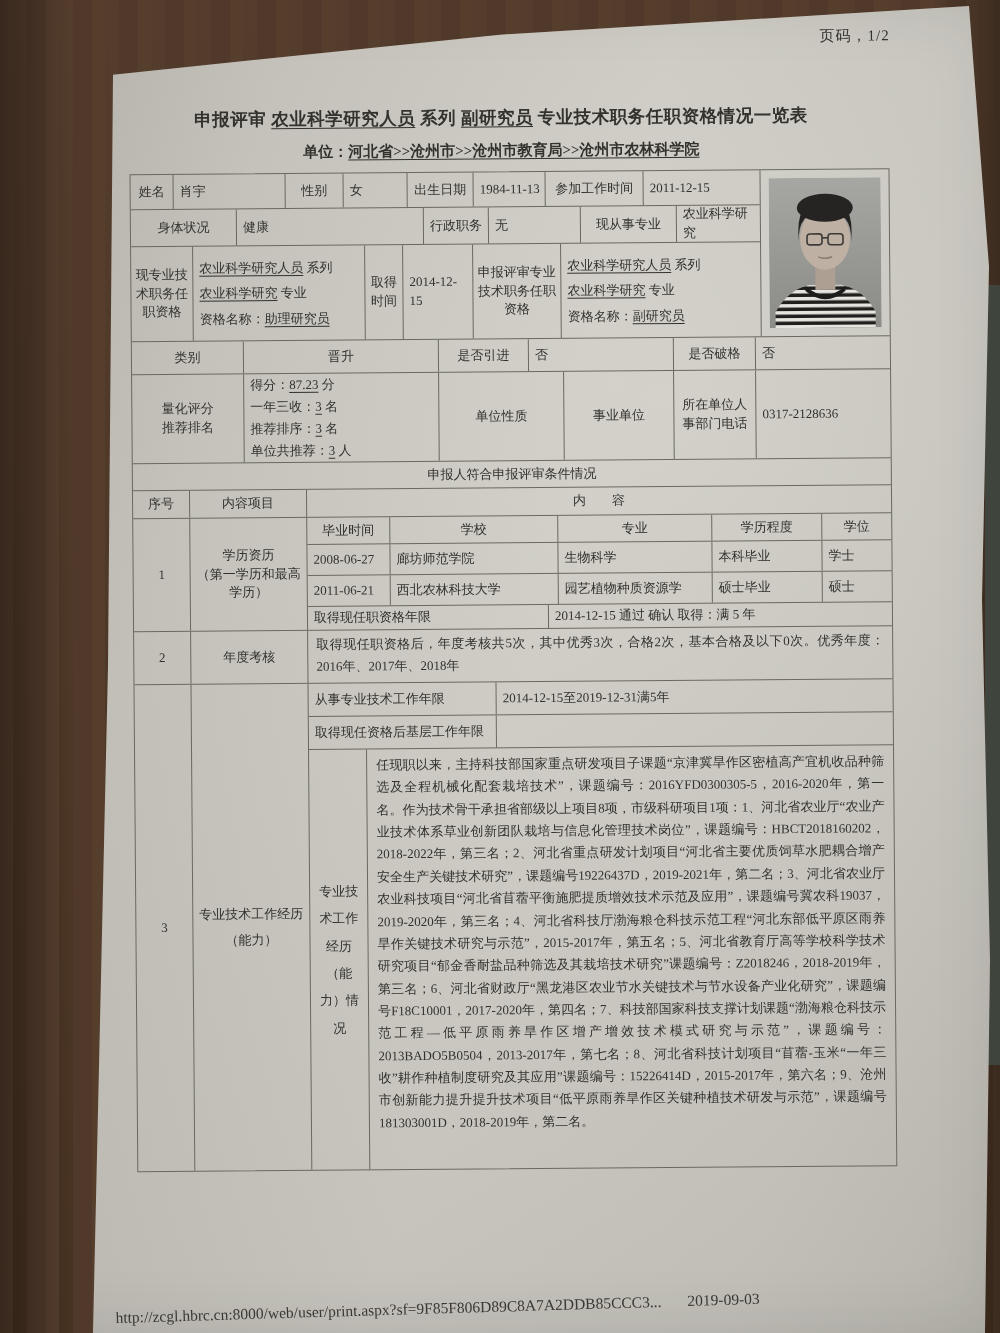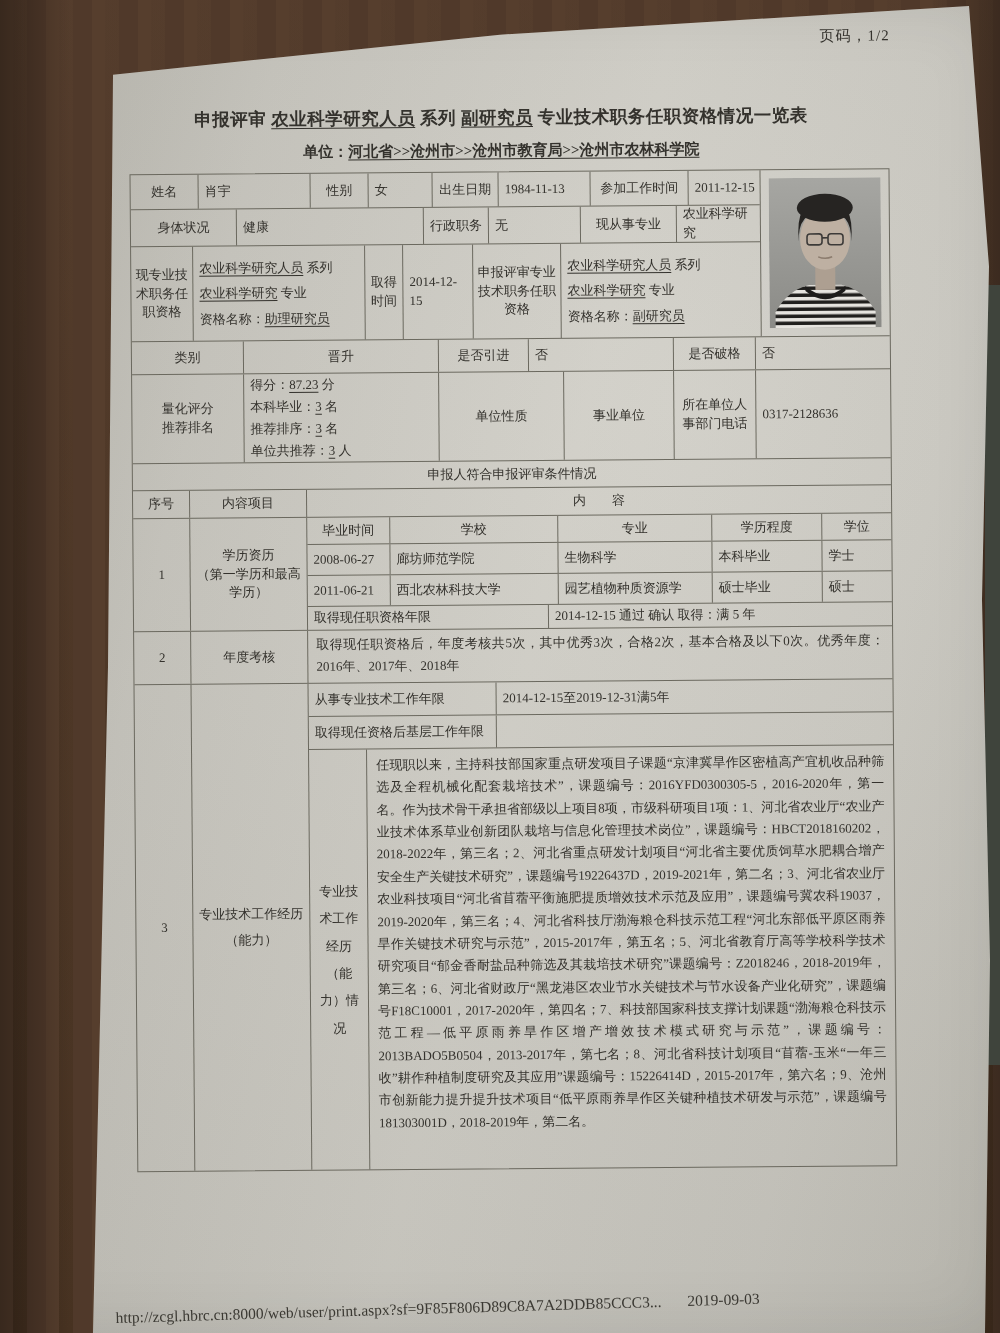--- a/index.html
+++ b/index.html
@@ -56,26 +56,26 @@
 
   <div class="doc-title"><span>申报评审 </span><span class="ul">农业科学研究人员</span><span> 系列 </span><span class="ul">副研究员</span><span> 专业技术职务任职资格情况一览表</span></div>
 
   <div class="unit-line"><span>单位：</span><span class="ul">河北省&gt;&gt;沧州市&gt;&gt;沧州市教育局&gt;&gt;沧州市农林科学院</span></div>
 
   <div class="form">
 
     <div class="bandA">
       <div class="bandA-left">
         <div class="r" style="height:34px">
-          <div class="c" style="width:68px">姓名</div>
+          <div class="c" style="width:43px">姓名</div>
           <div class="c v" style="width:112px">肖宇</div>
           <div class="c" style="width:58px">性别</div>
           <div class="c v" style="width:64px">女</div>
           <div class="c" style="width:66px">出生日期</div>
-          <div class="c v" style="width:92px">1984-11-13</div>
+          <div class="c v" style="width:72px">1984-11-13</div>
           <div class="c" style="width:98px">参加工作时间</div>
           <div class="c v" style="flex:1">2011-12-15</div>
         </div>
         <div class="r" style="height:36px">
           <div class="c" style="width:106px">身体状况</div>
           <div class="c v" style="width:187px">健康</div>
           <div class="c" style="width:65px">行政职务</div>
           <div class="c v" style="width:92px">无</div>
           <div class="c" style="width:96px">现从事专业</div>
           <div class="c v" style="flex:1">农业科学研究</div>
@@ -133,21 +133,21 @@
       <div class="c v" style="flex:1">否</div>
     </div>
 
     <div class="r" style="height:88px">
       <div class="c" style="width:112px">
         <div>量化评分</div>
         <div>推荐排名</div>
       </div>
       <div class="c lines" style="width:195px;line-height:1.7">
         <div><span>得分：</span><span class="ul">87.23</span><span> 分</span></div>
-        <div><span>本科毕业：</span><span class="ul">3</span><span> 名</span></div>
+        <div><span>一年三收：</span><span class="ul">3</span><span> 名</span></div>
         <div><span>推荐排序：</span><span class="ul">3</span><span> 名</span></div>
         <div><span>单位共推荐：</span><span class="ul">3</span><span> 人</span></div>
       </div>
       <div class="c" style="width:125px">单位性质</div>
       <div class="c" style="width:110px">事业单位</div>
       <div class="c" style="width:82px">所在单位人事部门电话</div>
       <div class="c v" style="flex:1">0317-2128636</div>
     </div>
 
     <div class="r" style="height:26px">

